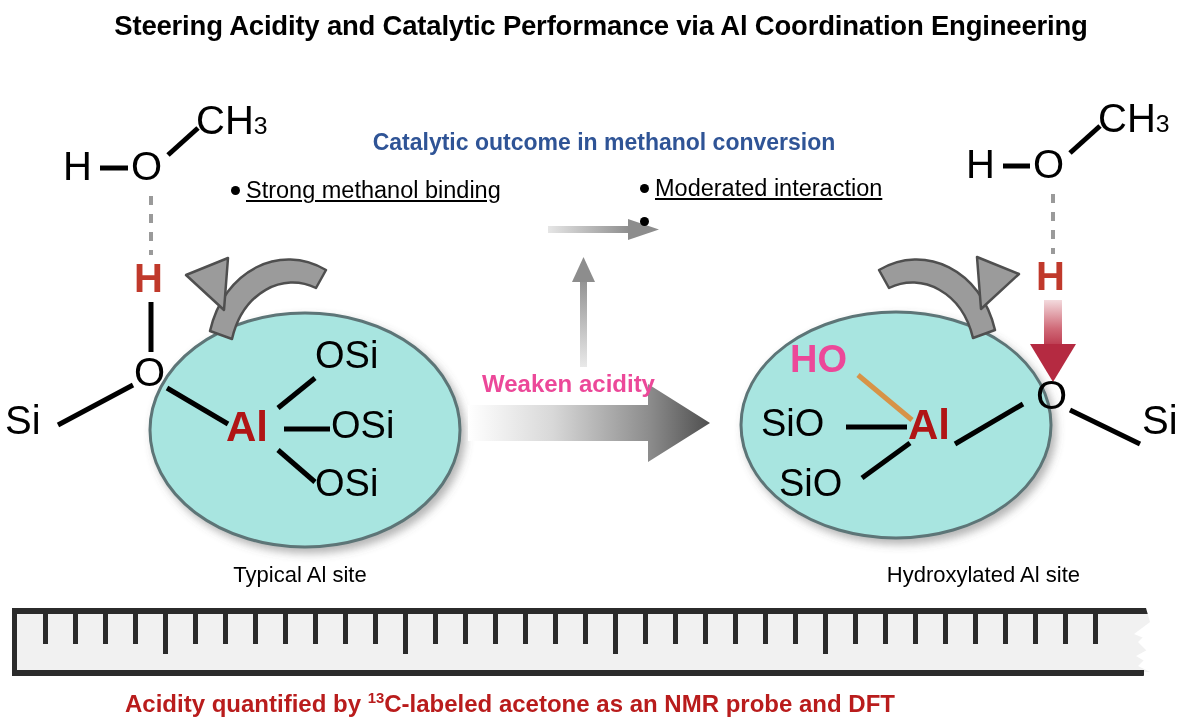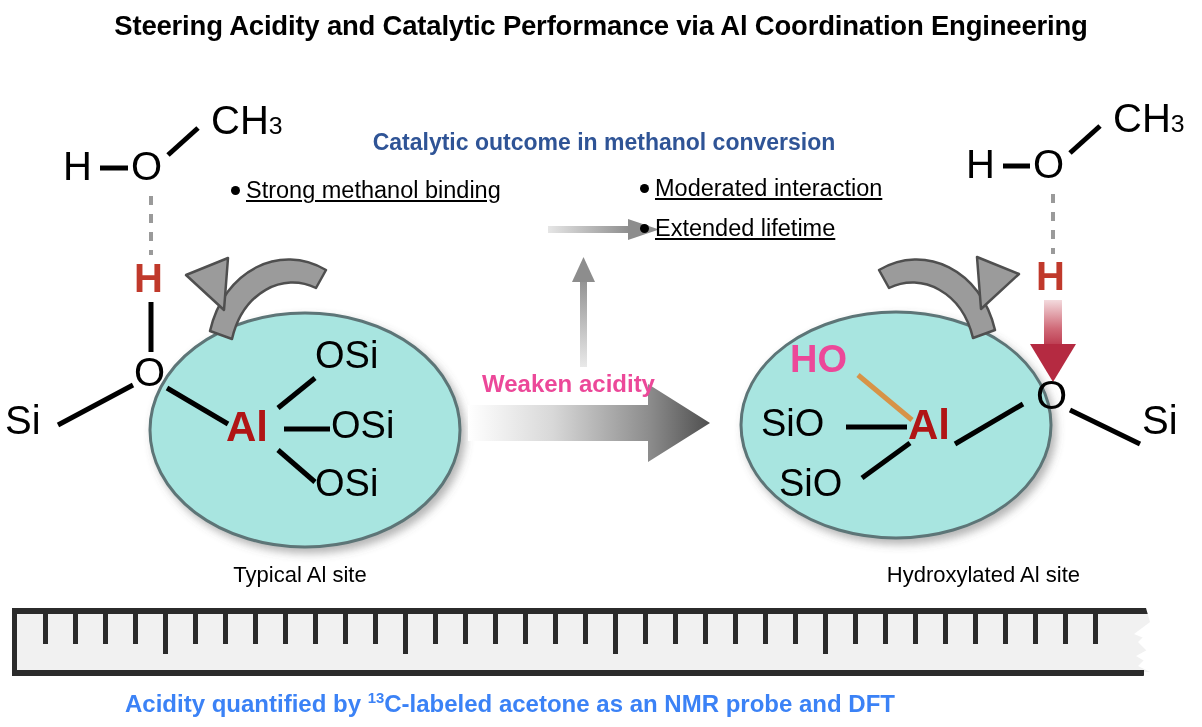--- a/index.html
+++ b/index.html
@@ -26,21 +26,21 @@
     color: #000000;
     letter-spacing: -0.2px;
     white-space: nowrap;
   }
   .bottom-caption {
     position: absolute;
     bottom: 9px; left: 0; width: 1020px;
     text-align: center;
     font-size: 24px;
     font-weight: bold;
-    color: #3b82f6;
+    color: #b91c1c;
     white-space: nowrap;
   }
   .bottom-caption sup { font-size: 0.62em; vertical-align: super; }
 
   .outcome-heading {
     position: absolute;
     top: 129px; left: 304px; width: 600px;
     text-align: center;
     font-size: 23px;
     font-weight: bold;
@@ -90,21 +90,21 @@
   #label-left  { top: 562px; left: 150px; width: 300px; }
   #label-right { top: 562px; left: 740px; width: 340px; text-align: right; }
 
   .atom {
     position: absolute;
     font-size: 40px;
     color: #000000;
     white-space: nowrap;
     line-height: 1;
   }
-  .atom.sub { font-size: 40px; margin-left: 15px; }
+  .atom.sub { font-size: 40px; }
   .atom.sub sub { font-size: 0.62em; vertical-align: baseline; }
   .atom.red   { color: #c0392b; font-weight: bold; }
   .atom.alred { color: #b01515; font-weight: bold; font-size: 42px; }
   .atom.orange{ color: #ec4899; font-weight: bold; font-size: 38px; }
   .atom.osi   { font-size: 38px; }
 </style>
 </head>
 <body>
 
 <div id="stage">
@@ -303,21 +303,20 @@
     </div>
   </div>
 
   <div class="bullet-col" id="bullets-right">
     <div class="bullet-row">
       <span class="bullet-dot"></span>
       <span>Moderated interaction</span>
     </div>
     <div class="bullet-row">
       <span class="bullet-dot"></span>
-      <span>Extended lifetime</span>
     </div>
   </div>
 
   <div class="weaken-label">Weaken acidity</div>
 
   <div class="site-label" id="label-left">Typical Al site</div>
   <div class="site-label" id="label-right">Hydroxylated Al site</div>
 
   <div class="bottom-caption">
     <span>Acidity quantified by </span><sup>13</sup><span>C-labeled acetone as an NMR probe and DFT</span>

